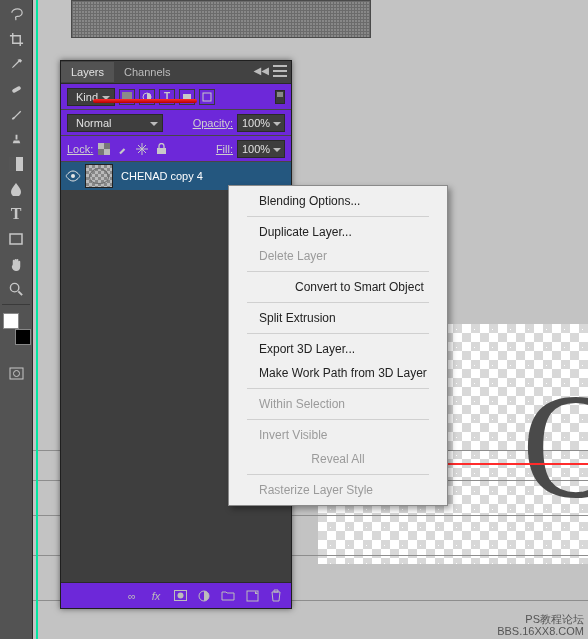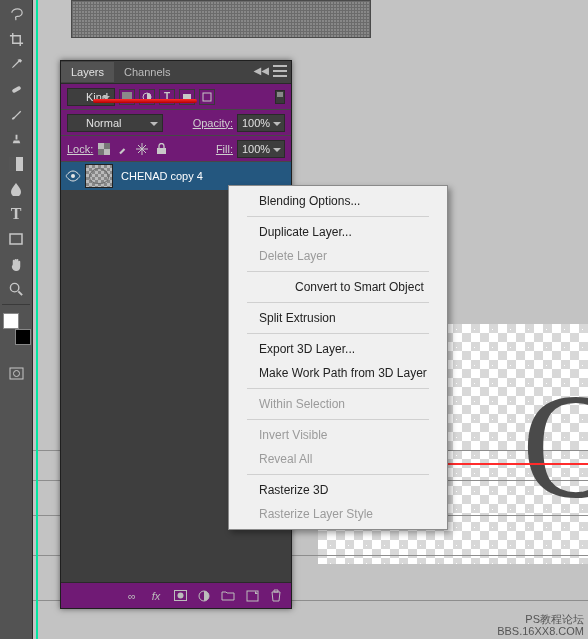--- a/index.html
+++ b/index.html
@@ -37,31 +37,31 @@
 
   
   .grid-strip { position: absolute; left: 38px; top: 0; width: 300px; height: 38px; border: 1px solid #4a4a4a;
     background-image: linear-gradient(#6b6b6b 1px,transparent 1px),linear-gradient(90deg,#6b6b6b 1px,transparent 1px);
     background-size: 3px 3px;
     background-color: #888;
     z-index: 1;
   }
 
   
-  .panel { position: absolute; left: 60px; top: 60px; width: 232px; background: #701a75; border: 1px solid #1f1f1f; box-shadow: 0 0 6px rgba(0,0,0,.5); z-index: 10; font-size: 11px; color: #cfcfcf; }
+  .panel { position: absolute; left: 60px; top: 60px; width: 232px; background: #6d28d9; border: 1px solid #1f1f1f; box-shadow: 0 0 6px rgba(0,0,0,.5); z-index: 10; font-size: 11px; color: #cfcfcf; }
   .panel-tabs { height: 23px; display: flex; align-items: center; background: #424242; border-bottom: 1px solid #2a2a2a; position: relative; }
   .panel-tab { padding: 4px 10px; color: #bcbcbc; font-size: 11px; }
   .panel-tab.active { background: #535353; color: #e3e3e3; }
   .panel-collapse { position: absolute; right: 22px; top: 4px; color: #bcbcbc; font-size: 10px; }
   .panel-menu { position: absolute; right: 4px; top: 4px; width: 14px; height: 12px; display: flex; flex-direction: column; justify-content: space-between; }
   .panel-menu span { height: 2px; background: #bcbcbc; display: block; }
 
   .panel-row { display: flex; align-items: center; height: 26px; padding: 0 6px; gap: 4px; border-bottom: 1px solid #474747; }
   .panel-row .lbl { font-size: 11px; color: #cfcfcf; text-decoration: underline; }
-  .select-box { background: #3e3e3e; border: 1px solid #2a2a2a; height: 18px; display: flex; align-items: center; padding: 0 18px; color: #e0e0e0; position: relative; }
+  .select-box { background: #3e3e3e; border: 1px solid #2a2a2a; height: 18px; display: flex; align-items: center; padding: 0 8px; color: #e0e0e0; position: relative; }
   .select-box::after { content: ""; position: absolute; right: 4px; top: 7px; border: 4px solid transparent; border-top-color: #bcbcbc; }
   .select-box.kind { width: 48px; }
   .select-box.blend { width: 96px; }
   .num-box { background: #3e3e3e; border: 1px solid #2a2a2a; height: 18px; width: 48px; color: #e0e0e0; padding: 0 4px; font-size: 11px; display: flex; align-items: center; position: relative; }
   .num-box::after { content: ""; position: absolute; right: 3px; top: 7px; border: 4px solid transparent; border-top-color: #bcbcbc; }
 
   .filter-icons { display: flex; gap: 4px; }
   .fi { width: 16px; height: 16px; border: 1px solid #3a3a3a; display: flex; align-items: center; justify-content: center; color: #c8c8c8; font-size: 10px; font-weight: bold; }
 
   .lock-icons { display: flex; gap: 5px; align-items: center; }
@@ -325,22 +325,21 @@
     <div class="ctx-item" style="position: relative; margin-left: 36px;">Convert to Smart Object</div>
     <div class="ctx-sep"></div>
     <div class="ctx-item" style="position: relative;">Split Extrusion</div>
     <div class="ctx-sep"></div>
     <div class="ctx-item" style="position: relative;">Export 3D Layer...</div>
     <div class="ctx-item" style="position: relative;">Make Work Path from 3D Layer</div>
     <div class="ctx-sep"></div>
     <div class="ctx-item disabled" style="position: relative;">Within Selection</div>
     <div class="ctx-sep"></div>
     <div class="ctx-item disabled" style="position: relative;">Invert Visible</div>
-    <div class="ctx-item disabled" style="position: relative;">Reveal All</div>
-    <div class="ctx-sep"></div>
-    <div class="ctx-item" style="position: relative;">Rasterize 3D</div>
+    <div class="ctx-item disabled" style="position: relative; text-align: center;">Reveal All</div>
+    <div class="ctx-sep"></div>
     <div class="ctx-item disabled" style="position: relative;">Rasterize Layer Style</div>
   </div>
 
 <div class="wm">
   <div>PS教程论坛</div>
   <div>BBS.16XX8.COM</div>
 </div>
 
 </body></html>

